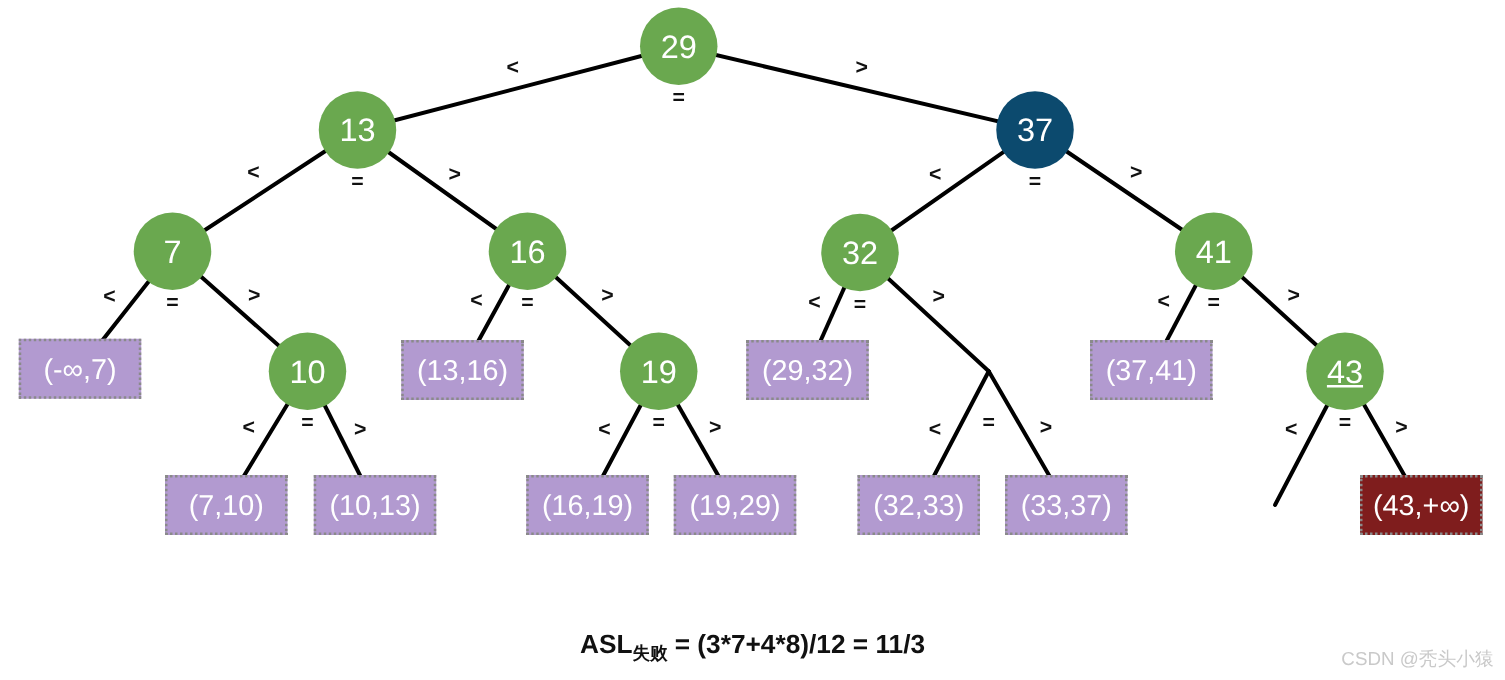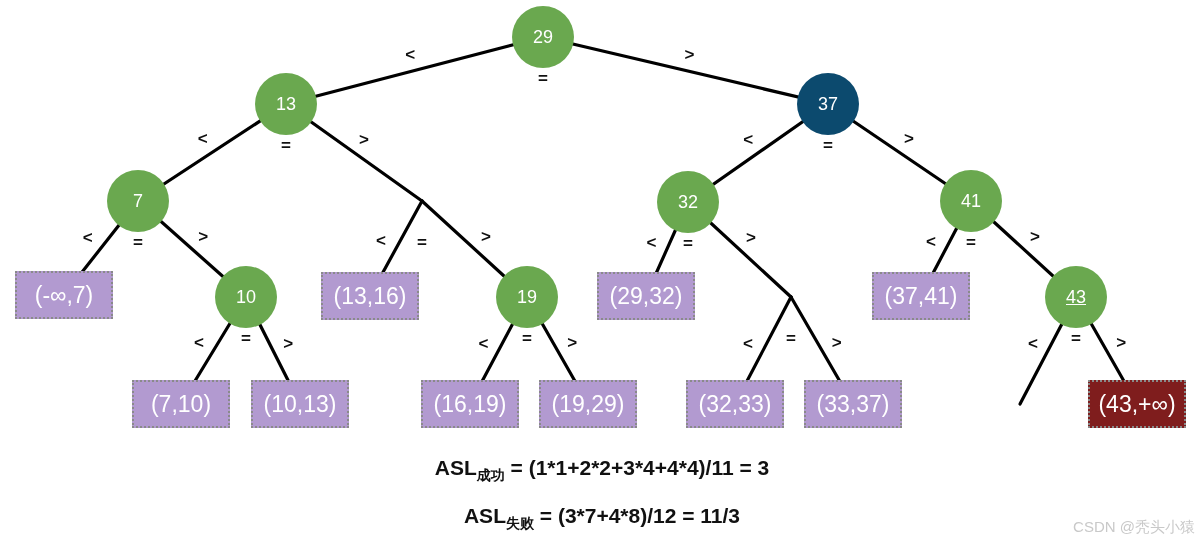--- a/index.html
+++ b/index.html
@@ -9,21 +9,21 @@
     font-family:"Liberation Sans",sans-serif;
     overflow:hidden;
   }
   #edge-layer{position:absolute;left:0;top:0;width:100%;height:100%;}
   #edge-layer line{stroke-linecap:round;}
   .node-circle{
     position:absolute;
     width:62px;height:62px;
     border-radius:50%;
     display:flex;align-items:center;justify-content:center;
-    font-size:18px;font-weight:400;
+    font-size:26px;font-weight:400;
     line-height:1;
     z-index:2;
   }
   .node-box{
     position:absolute;
     width:98px;height:48px;
     box-sizing:border-box;
     border:2px dotted #8a8a8a;
     display:flex;align-items:center;justify-content:center;
     font-size:23px;font-weight:400;
@@ -78,21 +78,20 @@
       <line x1="246" y1="297" x2="181" y2="404" stroke="#000000" stroke-width="3.2"></line>
       <line x1="246" y1="297" x2="300" y2="404" stroke="#000000" stroke-width="3.2"></line>
       <line x1="527" y1="297" x2="470" y2="404" stroke="#000000" stroke-width="3.2"></line>
       <line x1="527" y1="297" x2="588" y2="404" stroke="#000000" stroke-width="3.2"></line>
       <line x1="791" y1="297" x2="735" y2="404" stroke="#000000" stroke-width="3.2"></line>
       <line x1="791" y1="297" x2="853" y2="404" stroke="#000000" stroke-width="3.2"></line>
       <line x1="1076" y1="297" x2="1020" y2="404" stroke="#000000" stroke-width="3.2"></line>
       <line x1="1076" y1="297" x2="1137" y2="404" stroke="#000000" stroke-width="3.2"></line>
     </svg>
 
-  <div class="formula" id="formula-1"><span>ASL</span><sub>成功</sub><span> = (1*1+2*2+3*4+4*4)/11 = 3</span></div>
 
   <div class="formula" id="formula-2"><span>ASL</span><sub>失败</sub><span> = (3*7+4*8)/12 = 11/3</span></div>
 
   <div id="watermark">CSDN @秃头小猿</div>
 <span class="edge-label" style="left: 410.211px; top: 54.0498px; color: rgb(17, 17, 17);">&lt;</span>
     <span class="edge-label" style="left: 689.39px; top: 53.9511px; color: rgb(17, 17, 17);">&gt;</span>
     <span class="edge-label" style="left: 202.681px; top: 138.282px; color: rgb(17, 17, 17);">&lt;</span>
     <span class="edge-label" style="left: 363.871px; top: 138.66px; color: rgb(17, 17, 17);">&gt;</span>
     <span class="edge-label" style="left: 748.251px; top: 139.073px; color: rgb(17, 17, 17);">&lt;</span>
     <span class="edge-label" style="left: 909.043px; top: 138.431px; color: rgb(17, 17, 17);">&gt;</span>
@@ -114,20 +113,21 @@
     <span class="edge-label" style="left: 1121.27px; top: 342.081px; color: rgb(17, 17, 17);">&gt;</span>
     <span class="edge-label" style="left: 543px; top: 78px; color: rgb(17, 17, 17);">=</span>
     <div class="node-circle" style="left: 512px; top: 6px; background: rgb(106, 168, 79); color: rgb(255, 255, 255);">29</div>
     <span class="edge-label" style="left: 286px; top: 145px; color: rgb(17, 17, 17);">=</span>
     <div class="node-circle" style="left: 255px; top: 73px; background: rgb(106, 168, 79); color: rgb(255, 255, 255);">13</div>
     <span class="edge-label" style="left: 828px; top: 145px; color: rgb(17, 17, 17);">=</span>
     <div class="node-circle" style="left: 797px; top: 73px; background: #0c4a6e; color: rgb(255, 255, 255);">37</div>
     <span class="edge-label" style="left: 138px; top: 242px; color: rgb(17, 17, 17);">=</span>
     <div class="node-circle" style="left: 107px; top: 170px; background: rgb(106, 168, 79); color: rgb(255, 255, 255);">7</div>
     <span class="edge-label" style="left: 422px; top: 242px; color: rgb(17, 17, 17);">=</span>
+    <div class="node-circle" style="left: 391px; top: 170px; background: rgb(106, 168, 79); color: rgb(255, 255, 255);">16</div>
     <span class="edge-label" style="left: 688px; top: 243px; color: rgb(17, 17, 17);">=</span>
     <div class="node-circle" style="left: 657px; top: 171px; background: rgb(106, 168, 79); color: rgb(255, 255, 255);">32</div>
     <span class="edge-label" style="left: 971px; top: 242px; color: rgb(17, 17, 17);">=</span>
     <div class="node-circle" style="left: 940px; top: 170px; background: rgb(106, 168, 79); color: rgb(255, 255, 255);">41</div>
     <span class="edge-label" style="left: 246px; top: 338px; color: rgb(17, 17, 17);">=</span>
     <div class="node-circle" style="left: 215px; top: 266px; background: rgb(106, 168, 79); color: rgb(255, 255, 255);">10</div>
     <span class="edge-label" style="left: 527px; top: 338px; color: rgb(17, 17, 17);">=</span>
     <div class="node-circle" style="left: 496px; top: 266px; background: rgb(106, 168, 79); color: rgb(255, 255, 255);">19</div>
     <span class="edge-label" style="left: 791px; top: 338px; color: rgb(17, 17, 17);">=</span>
     <span class="edge-label" style="left: 1076px; top: 338px; color: rgb(17, 17, 17);">=</span>

